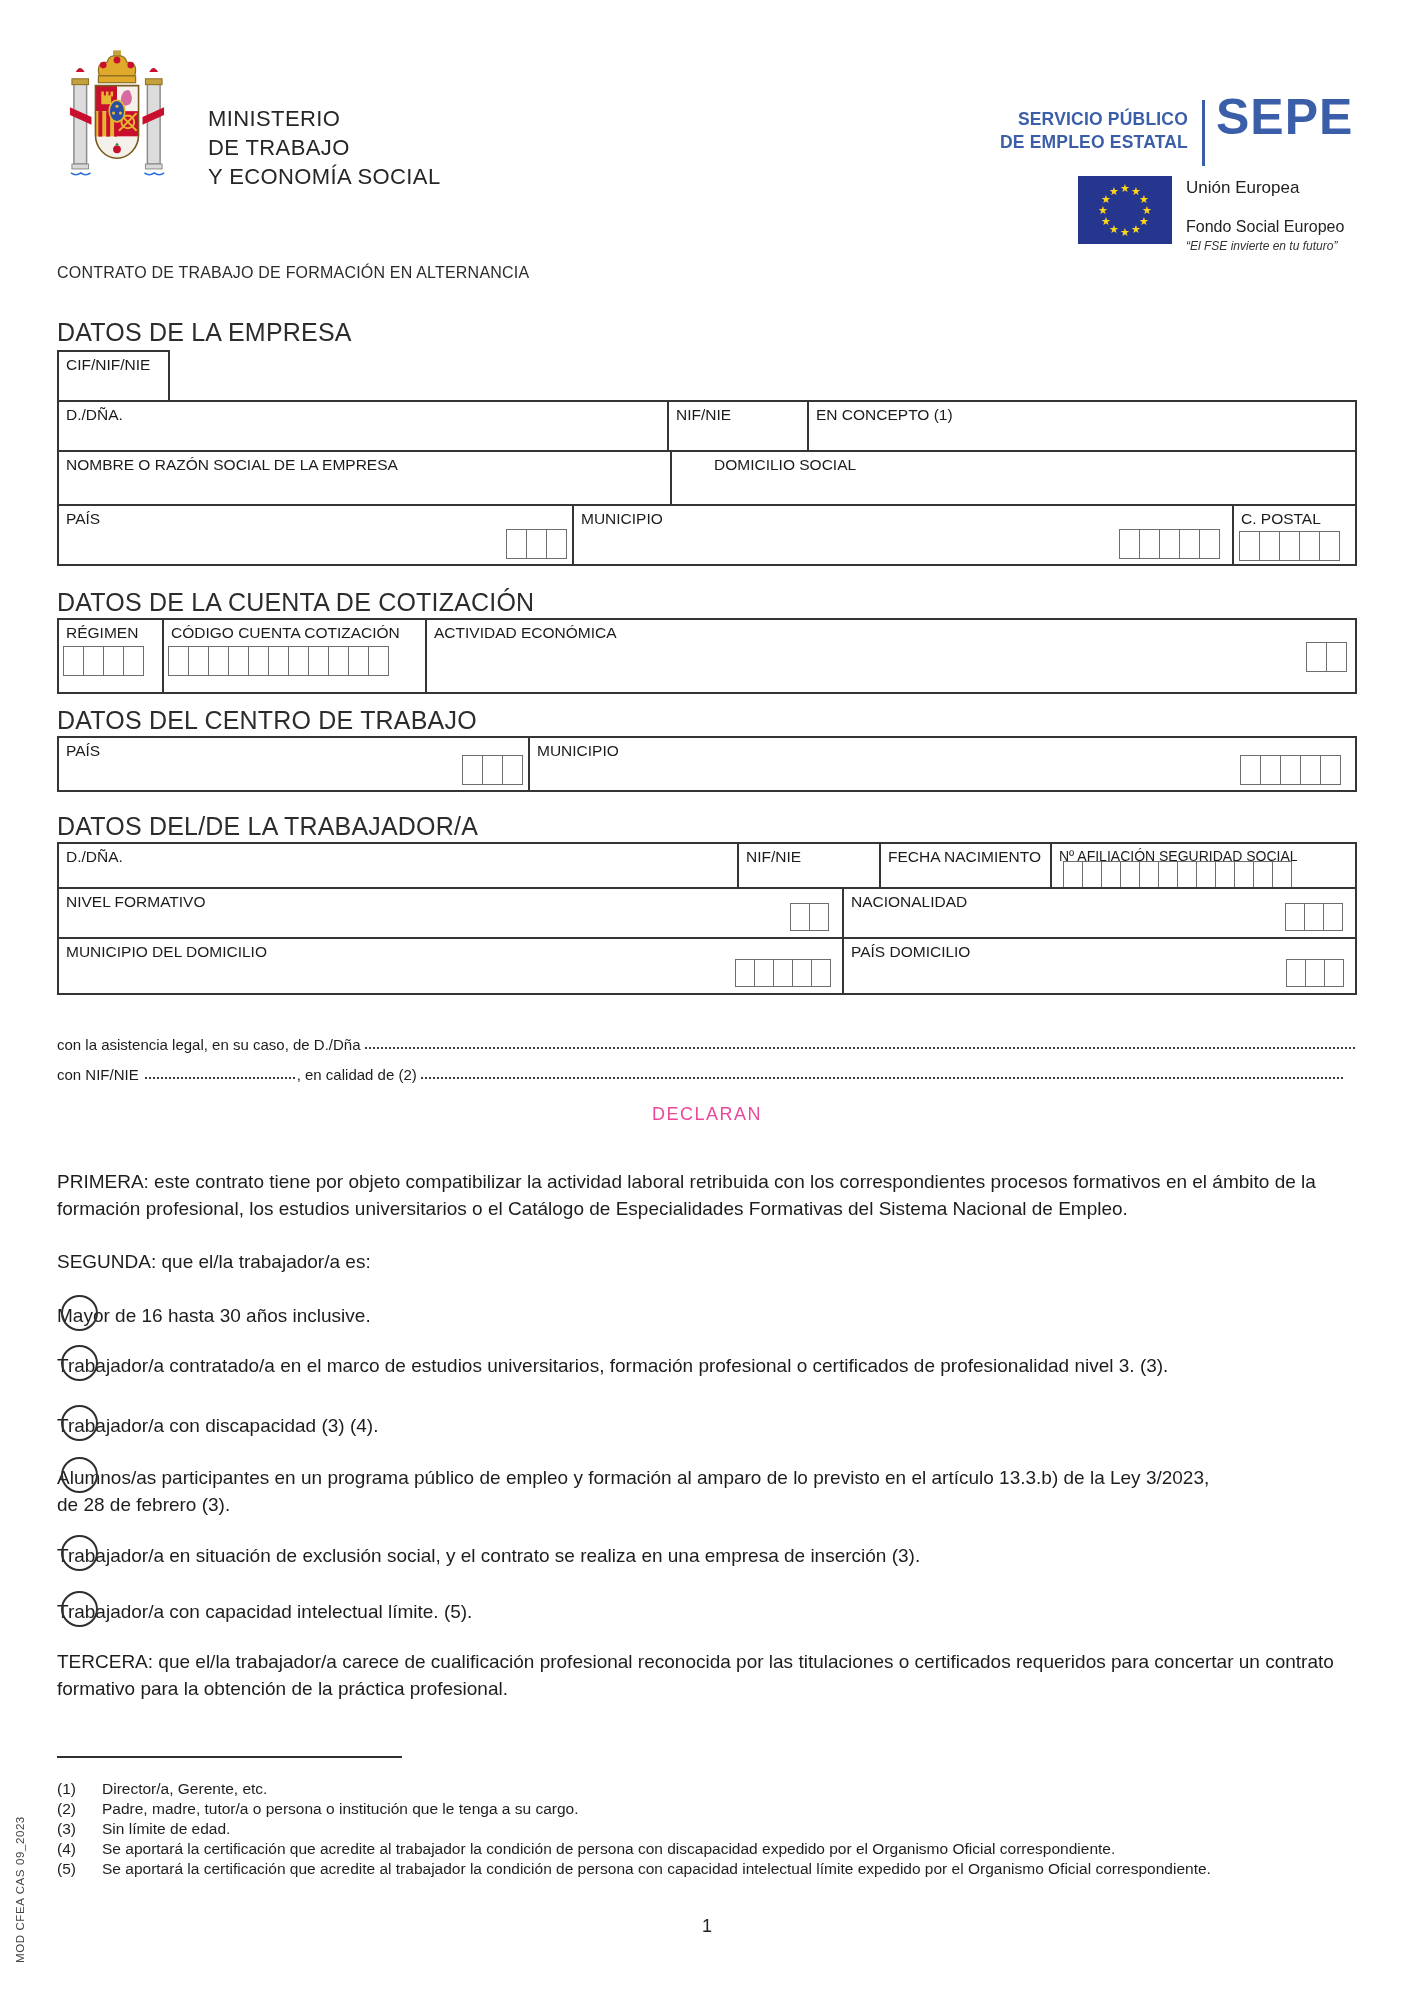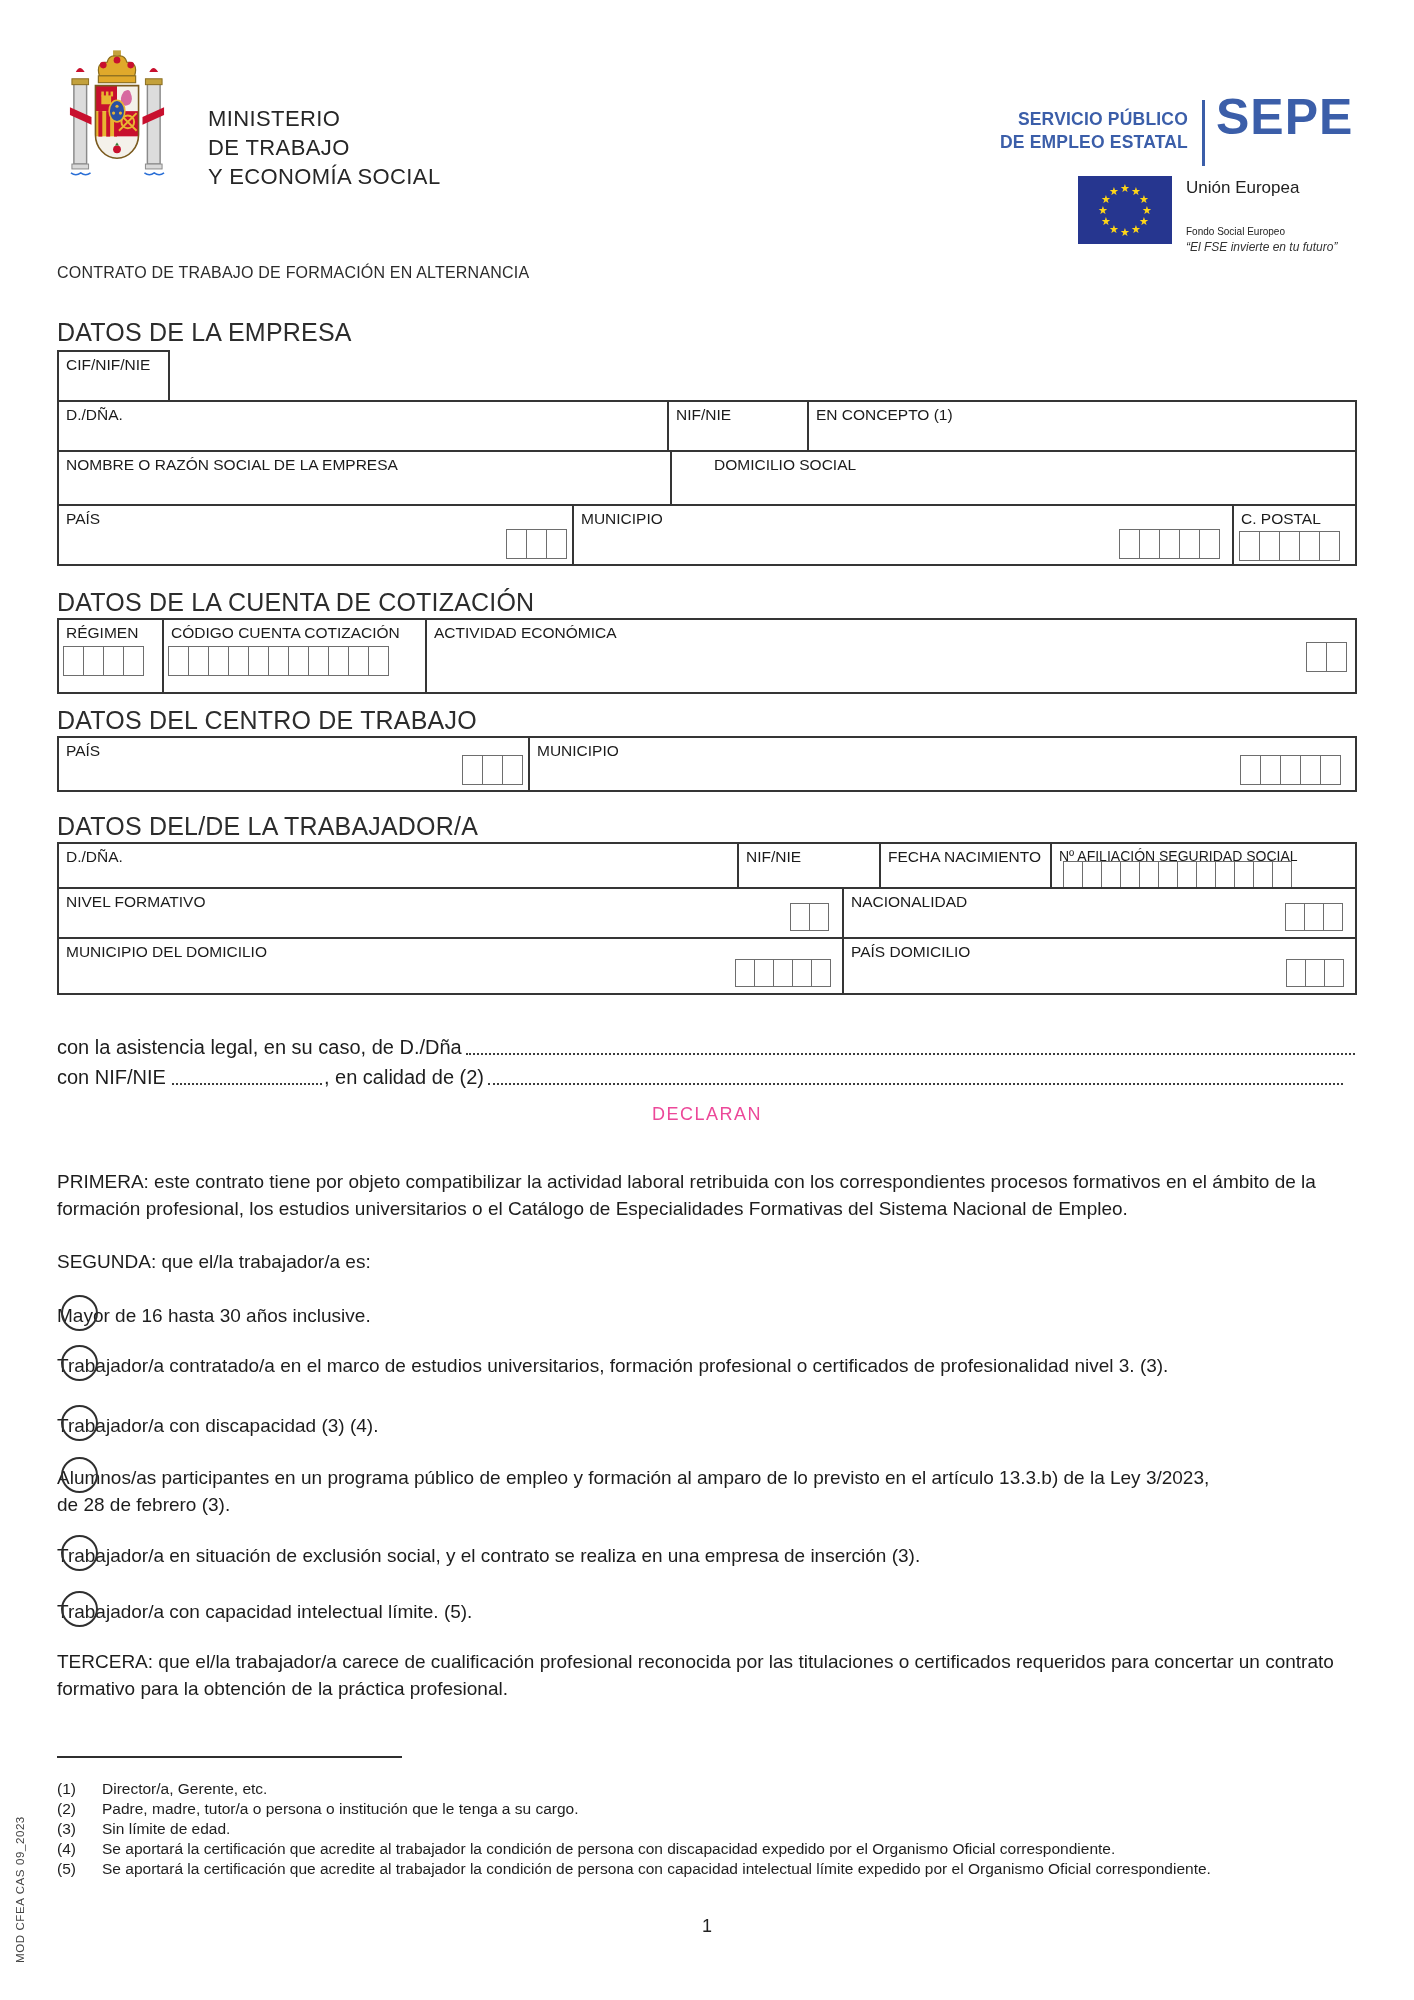--- a/index.html
+++ b/index.html
@@ -9,39 +9,39 @@
 
   
   .ministry{left:208px;top:104px;font-size:22px;line-height:29px;color:#262626;letter-spacing:.4px;}
   .sepe-text{left:960px;top:108px;width:228px;text-align:right;font-size:17.5px;line-height:23px;
              font-weight:700;color:#3b5ea9;letter-spacing:.2px;}
   .sepe-divider{left:1202px;top:100px;width:3px;height:66px;background:#3b5ea9;}
   .sepe-acronym{left:1216px;top:88px;font-size:50px;font-weight:700;color:#3b5ea9;letter-spacing:1px;}
   .eu-flag{left:1078px;top:176px;width:94px;height:68px;}
   .eu-text{left:1186px;top:178px;}
   .eu-title{font-size:17px;color:#222;}
-  .eu-sub{font-size:10px;margin-top:28px;color:#222;}
+  .eu-sub{font-size:16px;margin-top:20px;color:#222;}
   .eu-tag{font-size:12px;font-style:italic;margin-top:3px;color:#333;}
 
   .doc-title{left:57px;top:264px;font-size:16px;color:#2c2c2c;letter-spacing:.2px;}
   .sec-h{font-size:25px;color:#2c2c2c;letter-spacing:.2px;}
 
   
   .fbox,.trow{box-sizing:border-box;border:2px solid #353535;background:#fff;}
   .trow{display:flex;}
   .tcell{box-sizing:border-box;position:relative;border-right:2px solid #353535;}
   .tcell:last-child{border-right:none;}
   .flabel{display:block;padding:4px 7px;font-size:15.5px;color:#1b1b1b;white-space:nowrap;}
   .cells{position:absolute;display:flex;}
   .cell{box-sizing:border-box;width:20px;height:28px;background:#fff;border:1px solid #6e6e6e;margin-left:-1px;}
   .cells.tall .cell{height:30px;width:21px;}
 
   
   .body-t{font-size:19px;line-height:27px;color:#1d1d1d;}
-  .dotline{display:flex;align-items:flex-end;font-size:20px;}
+  .dotline{display:flex;align-items:flex-end;font-size:15px;}
   .dotfill{flex:1;border-bottom:2px dotted #3c3c3c;margin:0 2px 4px 4px;}
   .dotfix{width:150px;border-bottom:2px dotted #3c3c3c;margin:0 2px 4px 6px;}
   .declaran{left:0;top:1104px;width:1414px;text-align:center;font-size:18px;letter-spacing:1.5px;color:#ec4899;}
   .option{left:57px;width:1280px;font-size:19px;line-height:27px;}
   .opt-text{white-space:pre-line;}
   .opt-circle{position:absolute;left:4px;top:-7px;width:33px;height:32px;border:2px solid #2f2f2f;border-radius:50%;}
 
   
   .rule{left:57px;top:1756px;width:345px;height:0;border-top:2px solid #2f2f2f;}
   .footnotes{left:57px;top:1779px;width:1300px;font-size:15.5px;line-height:20px;color:#1d1d1d;}

